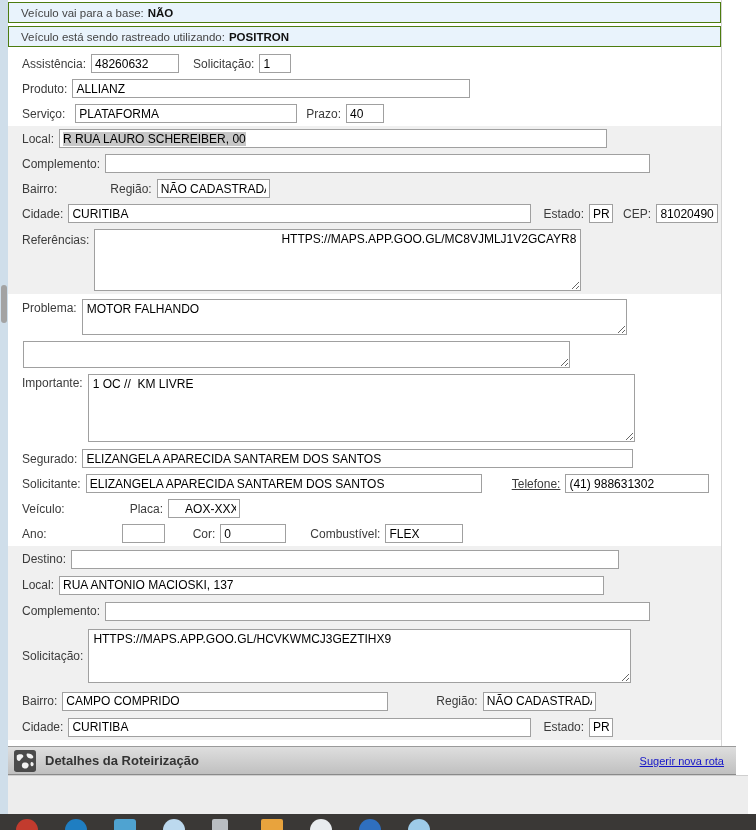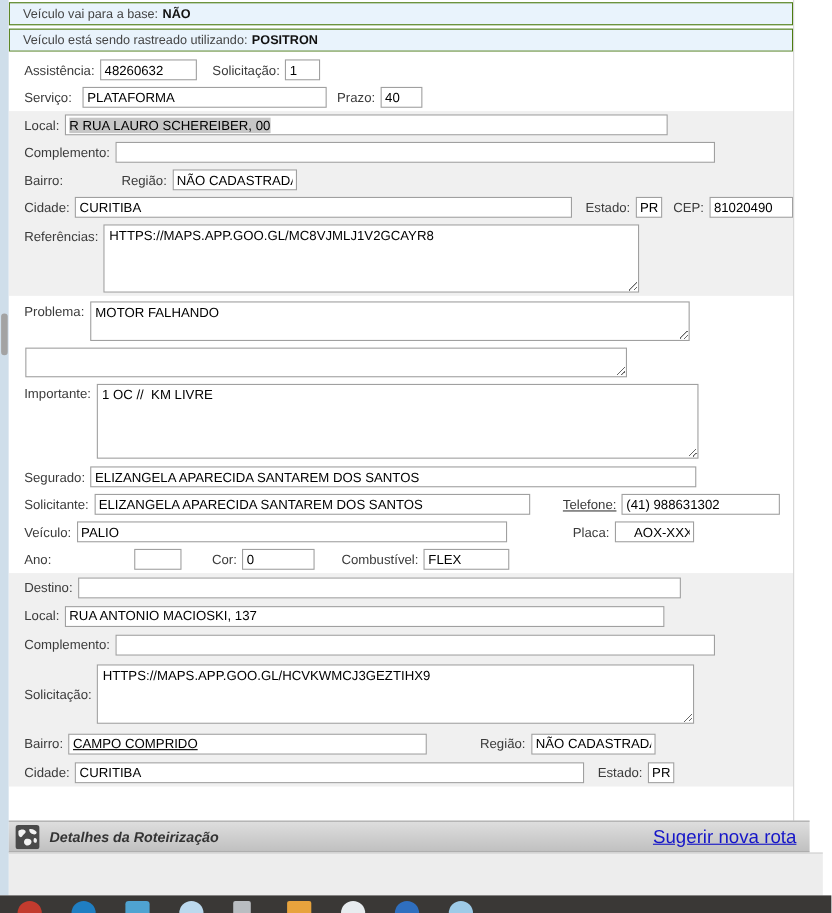--- a/index.html
+++ b/index.html
@@ -39,22 +39,22 @@
   }
   .red{color:#d10000;}
 
   .routebar{
     position:absolute;left:8px;top:746px;width:728px;height:29px;box-sizing:border-box;
     background:linear-gradient(#dedede,#c0c0c0);
     border-top:1px solid #9a9a9a;border-bottom:1px solid #8a8a8a;
     display:flex;align-items:center;padding:0 12px 0 6px;
   }
   .routebar .globe{width:22px;height:22px;margin-right:9px;flex:0 0 auto;}
-  .routebar .title{font-weight:bold;font-size:13px;color:#333;font-style:italic;}
-  .routebar .link{margin-left:auto;color:#1515c8;text-decoration:underline;font-size:17px;cursor:pointer;}
+  .routebar .title{font-weight:bold;font-size:13px;color:#333;}
+  .routebar .link{margin-left:auto;color:#1515c8;text-decoration:underline;font-size:11px;cursor:pointer;}
 
   .belowpanel{position:absolute;left:8px;top:775px;width:740px;height:39px;background:#ededed;border-top:1px solid #cfcfcf;box-sizing:border-box;}
 
   .taskbar{position:absolute;left:0;top:814px;width:756px;height:16px;background:#3a3836;}
   .tbicon{position:absolute;top:5px;width:22px;height:22px;border-radius:50%;}
   .tb-monitor{border-radius:3px;height:18px;}
   .tb-document{border-radius:2px;width:16px;}
   .tb-folder{border-radius:2px;height:18px;}
 </style>
 </head>
@@ -76,20 +76,24 @@
   </div>
 
   <div class="sec sec-white" style="padding-top:4px;">
     <div class="row">
       <span class="lbl">Assistência:</span>
       <input class="inp" style="width: 88px;" value="48260632">
       <span class="lbl" style="margin-left:14px;">Solicitação:</span>
       <input class="inp" style="width: 32px;" value="1">
     </div>
     <div class="row">
+      <span class="lbl">Produto:</span>
+      <input class="inp red" style="width: 398px;" value="ALLIANZ">
+    </div>
+    <div class="row">
       <span class="lbl">Serviço:</span>
       <input class="inp" style="width: 222px; margin-left: 5px;" value="PLATAFORMA">
       <span class="lbl" style="margin-left:9px;">Prazo:</span>
       <input class="inp" style="width: 38px;" value="40">
     </div>
   </div>
 
   <div class="sec sec-gray">
     <div class="row">
       <span class="lbl">Local:</span>
@@ -105,25 +109,25 @@
       <span class="lbl">Bairro:</span>
       <span class="lbl" style="margin-left:48px;">Região:</span>
       <input class="inp" style="width: 113px;" value="NÃO CADASTRADA">
     </div>
     <div class="row">
       <span class="lbl">Cidade:</span>
       <input class="inp" style="width: 463px;" value="CURITIBA">
       <span class="lbl" style="margin-left:12px;">Estado:</span>
       <input class="inp" style="width: 24px;" value="PR">
       <span class="lbl" style="margin-left:10px;">CEP:</span>
-      <input class="inp" style="width: 76px;" value="81020490">
+      <input class="inp" style="width: 62px; text-align: center;" value="81020490">
     </div>
     <div class="row rowtop" style="padding-bottom:3px;">
       <span class="lbl" style="margin-top:4px;">Referências:</span>
-      <textarea class="ta" style="width: 487px; height: 62px;">HTTPS://MAPS.APP.GOO.GL/MC8VJMLJ1V2GCAYR8</textarea>
+      <textarea class="ta" style="width: 487px; height: 62px; text-align: right;">HTTPS://MAPS.APP.GOO.GL/MC8VJMLJ1V2GCAYR8</textarea>
     </div>
   </div>
 
   <div class="sec sec-white">
     <div class="row rowtop" style="padding-top:5px;">
       <span class="lbl" style="margin-top:2px;">Problema:</span>
       <textarea class="ta" style="width: 545px; height: 36px;">MOTOR FALHANDO</textarea>
     </div>
     <div class="row rowtop" style="padding-left:15px;padding-top:6px;">
       <textarea class="ta" style="width: 547px; height: 27px;"></textarea>
@@ -137,21 +141,20 @@
       <input class="inp" style="width: 551px;" value="ELIZANGELA APARECIDA SANTAREM DOS SANTOS">
     </div>
     <div class="row">
       <span class="lbl">Solicitante:</span>
       <input class="inp" style="width: 396px;" value="ELIZANGELA APARECIDA SANTAREM DOS SANTOS">
       <span class="lbl" style="margin-left:30px;text-decoration:underline;">Telefone:</span>
       <input class="inp" style="width: 144px;" value="(41) 988631302">
     </div>
     <div class="row">
       <span class="lbl">Veículo:</span>
-      <input class="inp" style="width: 391px;" value="PALIO">
       <span class="lbl" style="margin-left:60px;">Placa:</span>
       <input class="inp" style="width: 72px; padding-left: 16px;" value="AOX-XXXX">
     </div>
     <div class="row">
       <span class="lbl">Ano:</span>
       <input class="inp" style="width: 43px; margin-left: 70px;">
       <span class="lbl" style="margin-left:28px;">Cor:</span>
       <input class="inp" style="width: 66px;" value="0">
       <span class="lbl" style="margin-left:24px;">Combustível:</span>
       <input class="inp" style="width: 78px;" value="FLEX">
@@ -170,21 +173,21 @@
     <div class="row row26">
       <span class="lbl">Complemento:</span>
       <input class="inp" style="width: 545px;">
     </div>
     <div class="row" style="height:64px;">
       <span class="lbl">Solicitação:</span>
       <textarea class="ta" style="width: 543px; height: 54px;">HTTPS://MAPS.APP.GOO.GL/HCVKWMCJ3GEZTIHX9</textarea>
     </div>
     <div class="row row26">
       <span class="lbl">Bairro:</span>
-      <input class="inp" style="width: 326px; text-decoration: underline;" value="CAMPO COMPRIDO">
+      <input class="inp" style="width: 326px;" value="CAMPO COMPRIDO">
       <span class="lbl" style="margin-left:48px;">Região:</span>
       <input class="inp" style="width: 113px;" value="NÃO CADASTRADA">
     </div>
     <div class="row row26">
       <span class="lbl">Cidade:</span>
       <input class="inp" style="width: 463px;" value="CURITIBA">
       <span class="lbl" style="margin-left:12px;">Estado:</span>
       <input class="inp" style="width: 24px;" value="PR">
     </div>
   </div>

